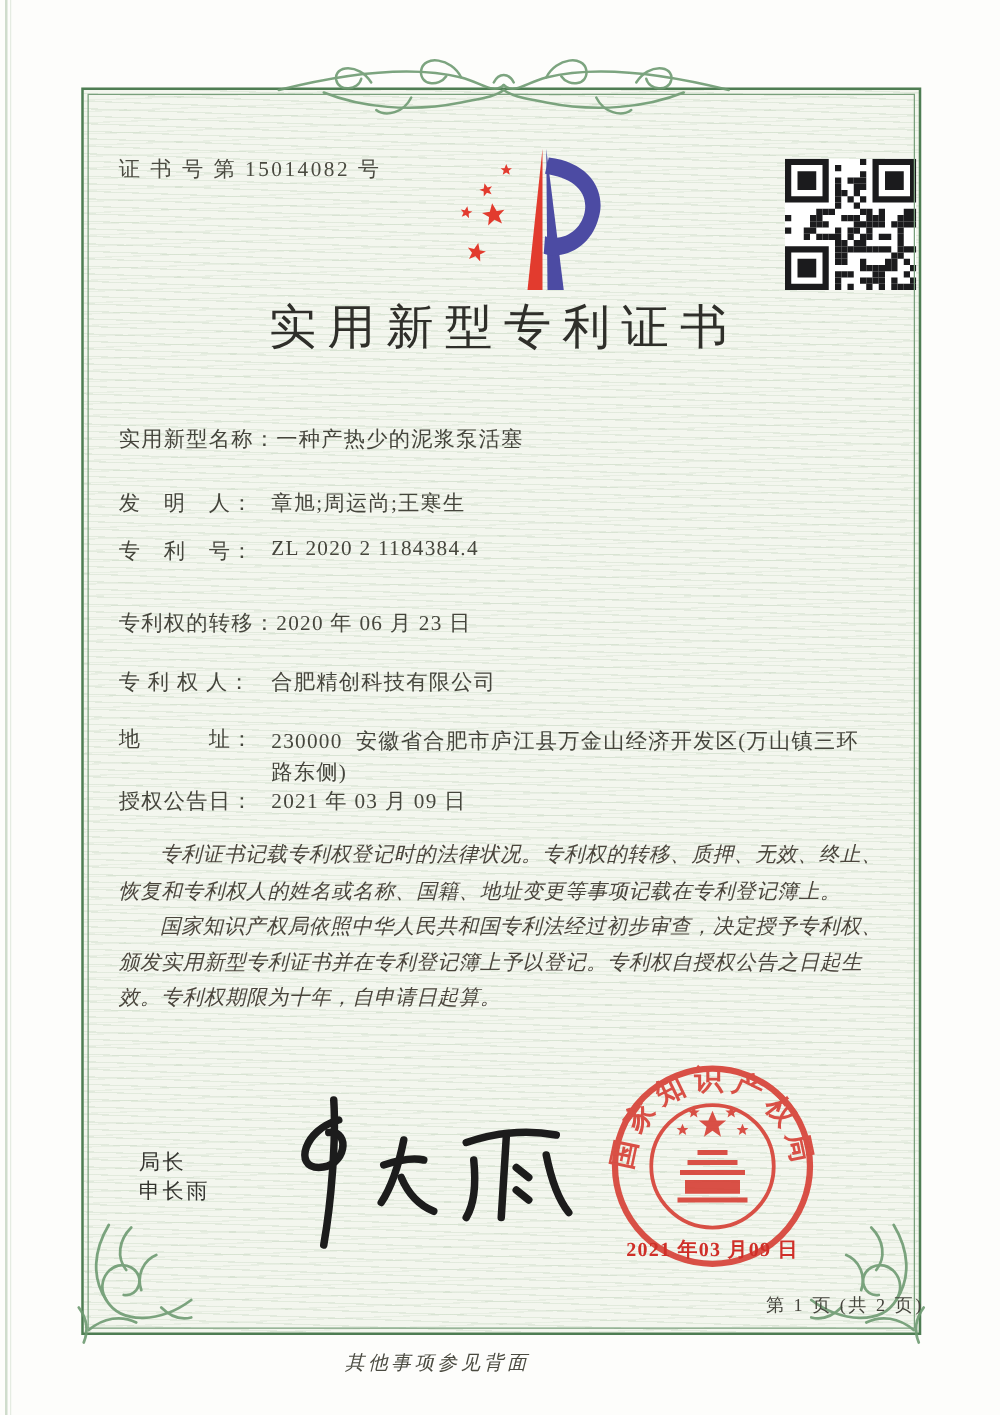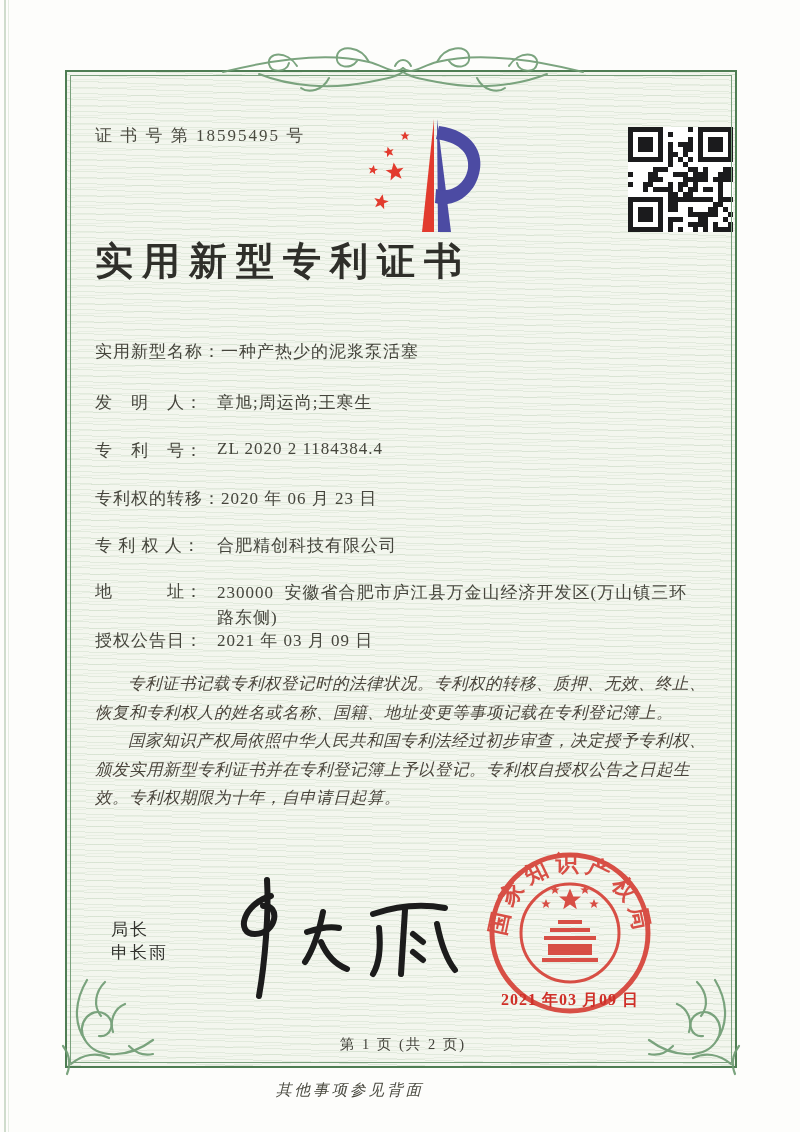--- a/index.html
+++ b/index.html
@@ -33,22 +33,22 @@
 
   .ornament-top{position:absolute;left:152px;top:-34px;width:368px;height:72px;}
   .ornament-bl{position:absolute;left:-14px;top:904px;width:104px;height:104px;}
   .ornament-br{position:absolute;right:-14px;top:904px;width:104px;height:104px;transform:scaleX(-1);}
 
   .cert-no{position:absolute;left:28px;top:52px;font-size:17px;letter-spacing:2px;color:#4a4a40;}
 
   .logo{position:absolute;left:282px;top:42px;width:136px;height:130px;}
   .qr{position:absolute;left:561px;top:55px;width:105px;height:105px;}
 
-  .title{position:absolute;left:0;top:164px;width:672px;
-    font-size:38px;font-weight:bold;letter-spacing:9px;color:#2f2f2a;margin-left:28px;}
+  .title{position:absolute;left:0;top:164px;width:672px;text-align:center;
+    font-size:38px;font-weight:normal;letter-spacing:9px;color:#2f2f2a;}
 
   .rows{position:absolute;left:28px;top:0;width:616px;font-size:17px;letter-spacing:1px;color:#45453c;}
   .frow{position:absolute;left:0;width:616px;}
   .flabel{display:inline-block;min-width:122px;white-space:pre-wrap;vertical-align:top;}
   .fval{display:inline-block;white-space:pre-wrap;vertical-align:top;}
   .fval-wrap{width:478px;line-height:25px;}
   .fpair2{position:absolute;left:344px;top:0;white-space:nowrap;}
   .fpair2 .flabel{min-width:0;margin-right:4px;}
 
   .paras{position:absolute;left:28px;top:598px;width:616px;
@@ -57,21 +57,21 @@
 
   .signoff{position:absolute;left:44px;top:846px;font-family:"Liberation Sans","DejaVu Sans",sans-serif;
     font-size:17px;letter-spacing:2px;color:#33332e;}
   .signoff .name{}
   .signature{position:absolute;left:138px;top:798px;width:284px;height:134px;}
 
   .seal{position:absolute;left:418px;top:776px;width:170px;height:170px;}
   .seal-date{position:absolute;left:418px;top:918px;width:170px;text-align:center;
     font-size:16px;letter-spacing:1px;color:#cf2f28;font-weight:bold;white-space:pre;}
 
-  .page-num{position:absolute;left:0;top:963px;width:672px;text-align:center;font-size:14.5px;letter-spacing:2px;color:#44443c;}
+  .page-num{position:absolute;left:0;top:963px;width:672px;text-align:right;font-size:14.5px;letter-spacing:2px;color:#44443c;}
 
   .back-note{position:absolute;left:0;top:1080px;width:700px;text-align:center;
     font-size:15.5px;letter-spacing:3px;color:#4a4a40;font-style:italic;}
 </style>
 </head>
 <body>
 
 <div class="page">
   <div class="scan-edge"></div>
   <div class="scan-edge2"></div>
@@ -110,21 +110,21 @@
         <path d="M100,64 C76,82 44,84 32,64 C22,48 38,30 52,38 C64,45 58,62 46,60"></path>
         <path d="M34,4 C22,24 20,46 32,64"></path>
         <path d="M52,6 C42,16 40,30 48,40"></path>
         <path d="M72,28 C62,32 56,44 60,56"></path>
         <path d="M18,88 C30,78 44,76 56,82"></path>
         <path d="M10,70 C16,78 18,88 14,98"></path>
         <path d="M76,70 C84,78 92,80 100,78"></path>
       </g>
     </svg>
 
-    <div class="cert-no">证 书 号 第 18595495 号</div>
+    <div class="cert-no">证 书 号 第 15014082 号</div>
 
     <svg class="logo" viewBox="0 0 136 130">
       <defs>
         <path id="st" d="M0,-10 L2.9,-3.1 L9.5,-3.1 L4.2,1.2 L5.9,8.1 L0,4 L-5.9,8.1 L-4.2,1.2 L-9.5,-3.1 L-2.9,-3.1 Z"></path>
       </defs>
       <g fill="#e23b2e">
         <use href="#st" transform="translate(56,22) scale(0.48)"></use>
         <use href="#st" transform="translate(40,38) scale(0.55) rotate(-15)"></use>
         <use href="#st" transform="translate(24,56) scale(0.5) rotate(10)"></use>
         <use href="#st" transform="translate(46,58) scale(0.95) rotate(-8)"></use>
@@ -276,21 +276,21 @@
 
     <div class="title">实用新型专利证书</div>
 
     <div class="rows">
       <div class="frow" style="top:268px">
         <span class="flabel">实用新型名称：</span><span class="fval">一种产热少的泥浆泵活塞</span>
       </div>
       <div class="frow" style="top:319px">
         <span class="flabel">发　明　人：</span><span class="fval">章旭;周运尚;王寒生</span>
       </div>
-      <div class="frow" style="top:367px">
+      <div class="frow" style="top:357px">
         <span class="flabel">专　利　号：</span><span class="fval">ZL 2020 2 1184384.4</span>
       </div>
       <div class="frow" style="top:415px">
         <span class="flabel">专利权的转移：</span><span class="fval">2020 年 06 月 23 日</span>
       </div>
       <div class="frow" style="top:462px">
         <span class="flabel">专 利 权 人：</span><span class="fval">合肥精创科技有限公司</span>
       </div>
       <div class="frow" style="top:508px">
         <span class="flabel">地　　　址：</span><span class="fval fval-wrap">230000  安徽省合肥市庐江县万金山经济开发区(万山镇三环路东侧)</span>

